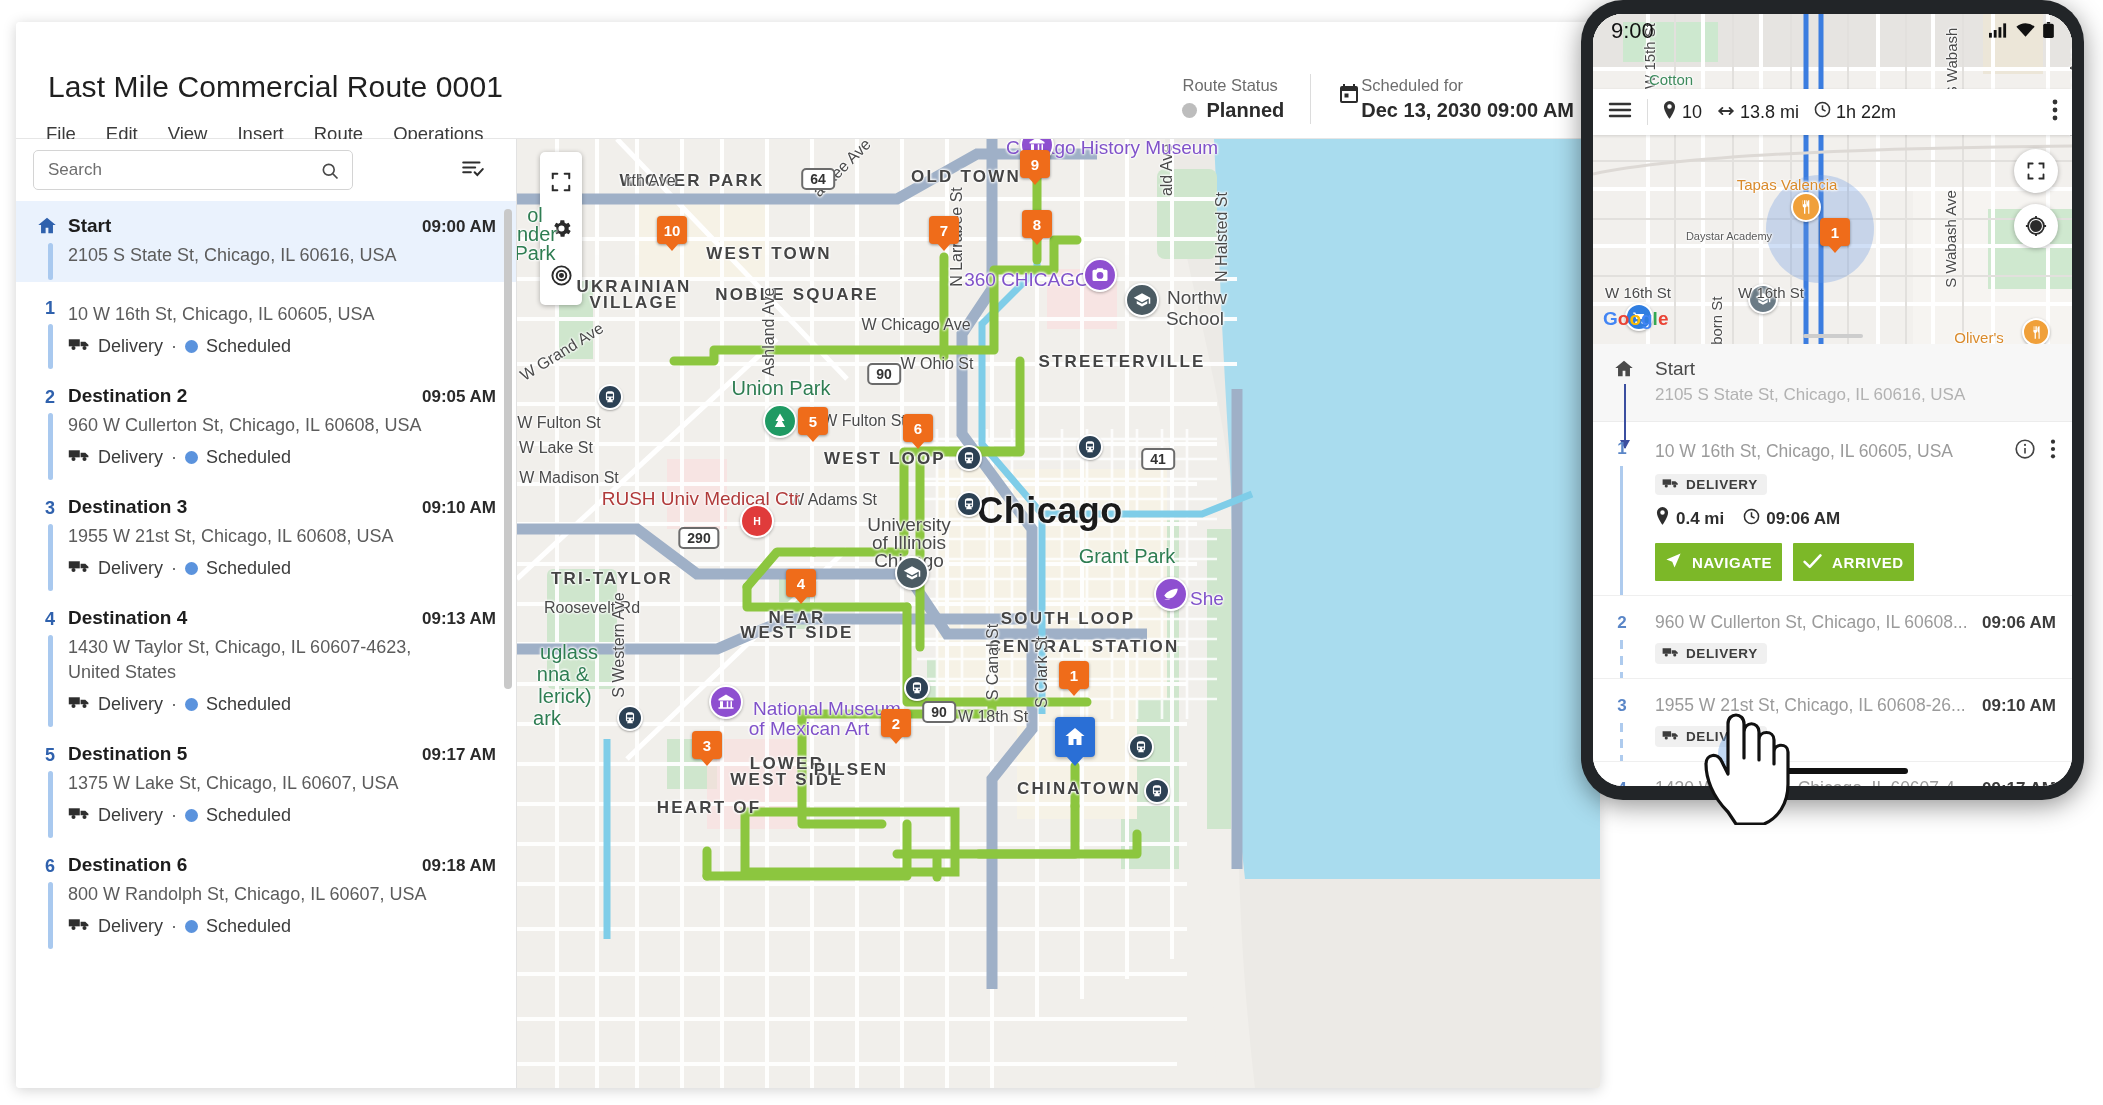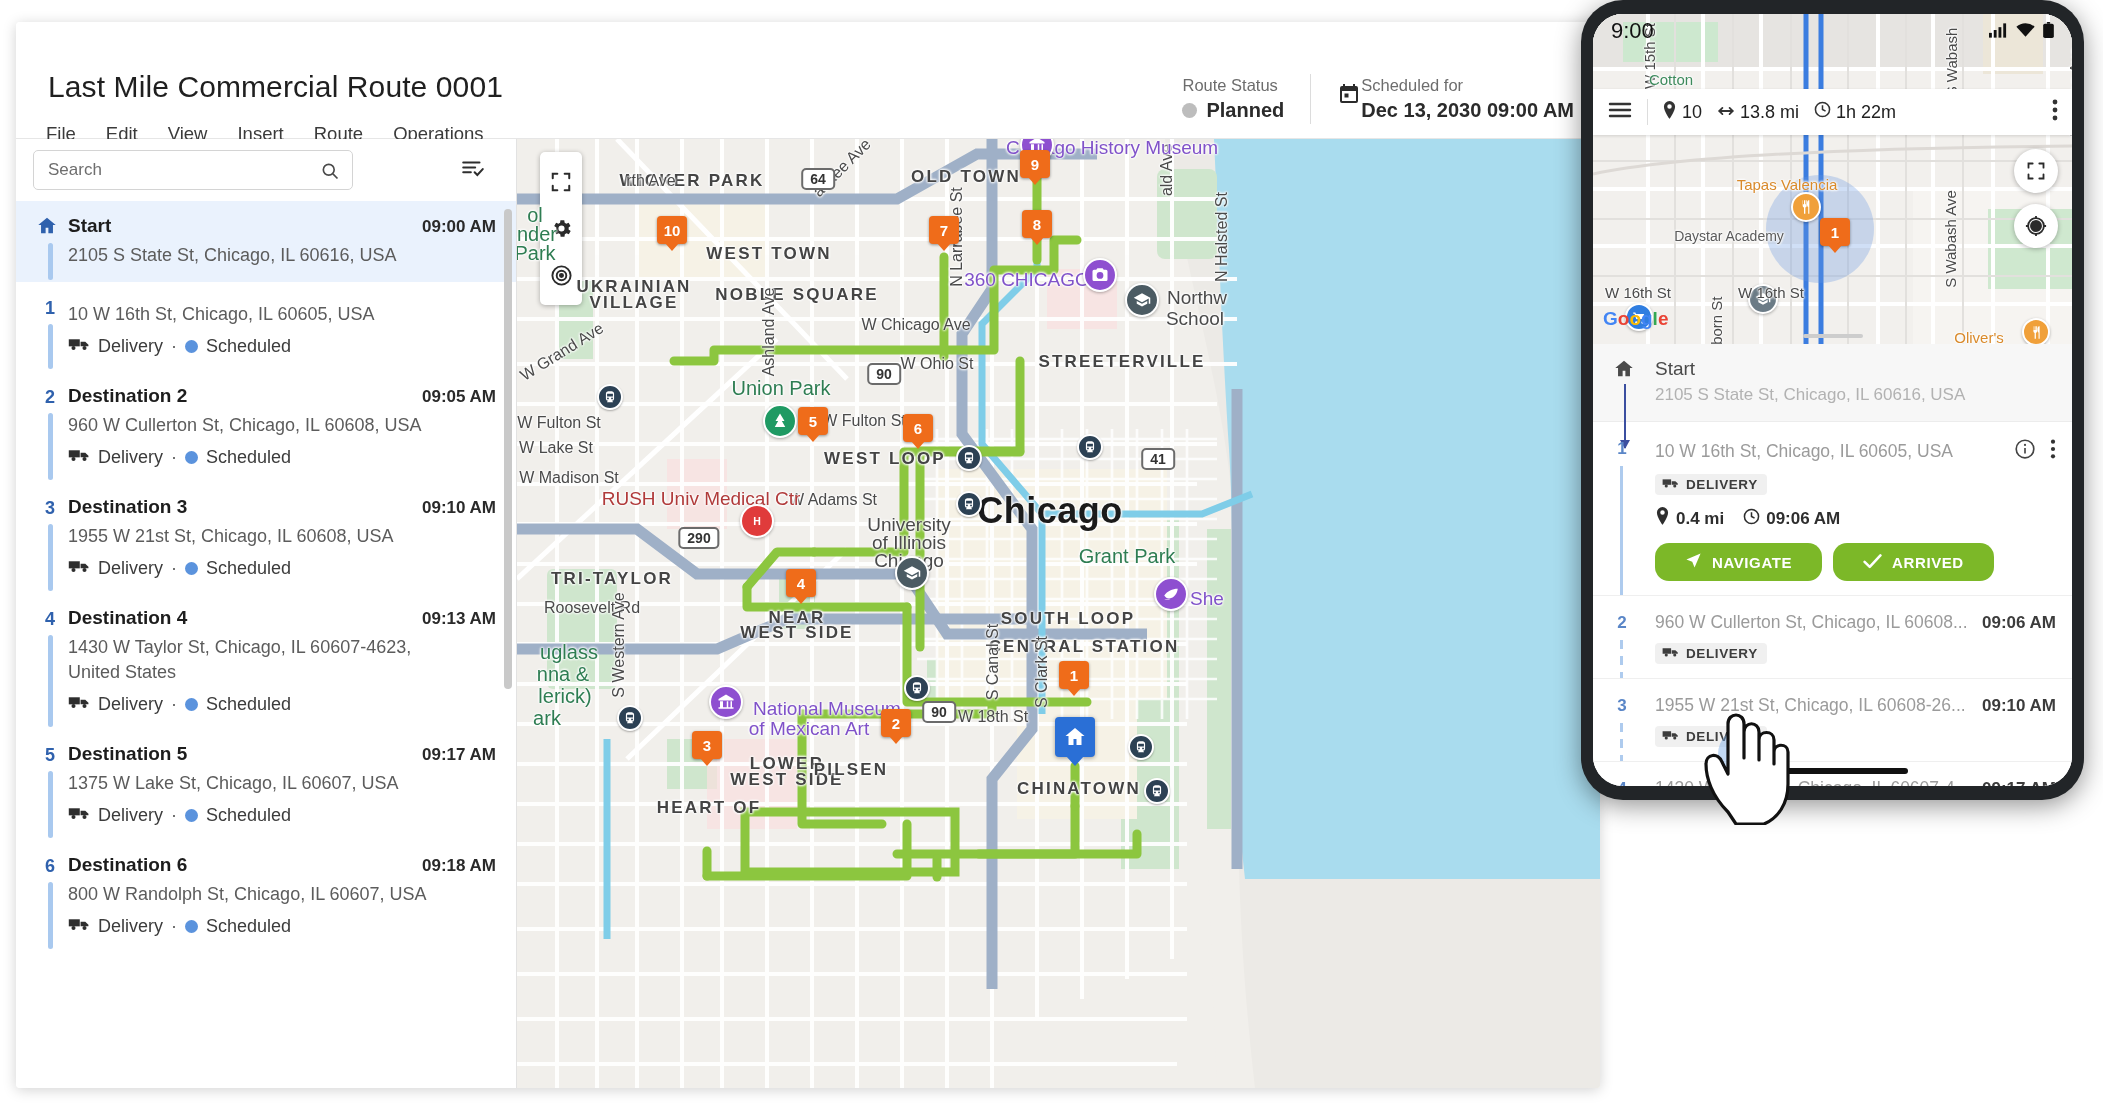--- a/index.html
+++ b/index.html
@@ -184,22 +184,22 @@
   .ph-ic{ margin-left:auto; display:flex; align-items:center; gap:14px;}
   .ph-badge{
     display:inline-flex; align-items:center; gap:7px; margin-top:10px;
     background:#f0f0f0; border-radius:4px; padding:3px 9px 3px 7px;
     font-size:13.5px; font-weight:700; letter-spacing:.6px; color:#3d3d3d;
   }
   .ph-kpis{ display:flex; align-items:center; gap:9px; margin-top:12px; font-size:17px; font-weight:700; color:#2e2e2e;}
   .ph-kpis .grp{ display:flex; align-items:center; gap:6px; margin-right:10px;}
   .ph-btns{ display:flex; gap:11px; margin-top:13px;}
   .ph-btn{
-    background:#7cb828; color:#fff; border:0; border-radius:14px;
-    height:38px; padding:0 30px; display:flex; align-items:center; gap:10px;
+    background:#7cb828; color:#fff; border:0; border-radius:1px;
+    height:38px; padding:0 10px; display:flex; align-items:center; gap:10px;
     font-size:15px; font-weight:700; letter-spacing:.6px; font-family:inherit; cursor:pointer;
   }
   .ph-nav-bar{ position:absolute; left:50%; transform:translateX(-50%); bottom:12px; width:150px; height:6px; border-radius:3px; background:#111;}
 
   .cursor-hand{ position:absolute; left:1690px; top:700px; z-index:40; pointer-events:none;}
   .tap-ring{
     position:absolute; left:1718px; top:727px; width:54px; height:54px; border-radius:50%;
     background:rgba(120,170,230,.45); z-index:39;
   }
   .tap-ring::after{
@@ -844,21 +844,21 @@
         </div>
         <div class="poi" style="left:46px;top:317px;background:#2f7de0;width:28px;height:28px;">
           <svg width="15" height="15" viewBox="0 0 24 24" fill="#fff">
               <path d="M7 18a2 2 0 1 0 2 2 2 2 0 0 0-2-2zm10 0a2 2 0 1 0 2 2 2 2 0 0 0-2-2zM7.2 14.5h9.3l3-8H6.2L5.4 4H2v2h2.1l2.8 9.2z"></path>
             </svg>
         </div>
 
         <div id="ph-map-labels">
             <div class="maplabel" style="left: 56px; top: 42px; font-size: 15px; color: rgb(74, 74, 74); transform: translate(-50%, -50%) rotate(-90deg);">W 15th St</div>
             <div class="maplabel" style="left: 150px; top: 170px; font-size: 15px; color: rgb(217, 138, 43); margin-left: 44px;">Tapas Valencia</div>
-            <div class="maplabel" style="left: 136px; top: 222px; font-size: 14px; color: rgb(90, 90, 90); text-align: center;">Daystar Academy</div>
+            <div class="maplabel" style="left: 136px; top: 222px; font-size: 11px; color: rgb(90, 90, 90); text-align: center;">Daystar Academy</div>
             <div class="maplabel" style="left: 45px; top: 278px; font-size: 15px; color: rgb(74, 74, 74);">W 16th St</div>
             <div class="maplabel" style="left: 178px; top: 278px; font-size: 15px; color: rgb(74, 74, 74);">W 16th St</div>
             <div class="maplabel" style="left: 123px; top: 330px; font-size: 15px; color: rgb(74, 74, 74); transform: translate(-50%, -50%) rotate(-90deg);">S Dearborn St</div>
             <div class="maplabel" style="left: 357px; top: 225px; font-size: 15px; color: rgb(74, 74, 74); transform: translate(-50%, -50%) rotate(-90deg);">S Wabash Ave</div>
             <div class="maplabel" style="left: 481px; top: 78px; font-size: 15px; color: rgb(74, 74, 74); transform: translate(-50%, -50%) rotate(-90deg);">Michigan Ave</div>
             <div class="maplabel" style="left: 358px; top: 48px; font-size: 15px; color: rgb(74, 74, 74); transform: translate(-50%, -50%) rotate(-90deg);">S Wabash</div>
             <div class="maplabel" style="left: 78px; top: 65px; font-size: 15px; color: rgb(61, 138, 92);">Cotton</div>
             <div class="maplabel" style="left: 386px; top: 323px; font-size: 15px; color: rgb(217, 138, 43);">Oliver's</div>
           </div>
 

